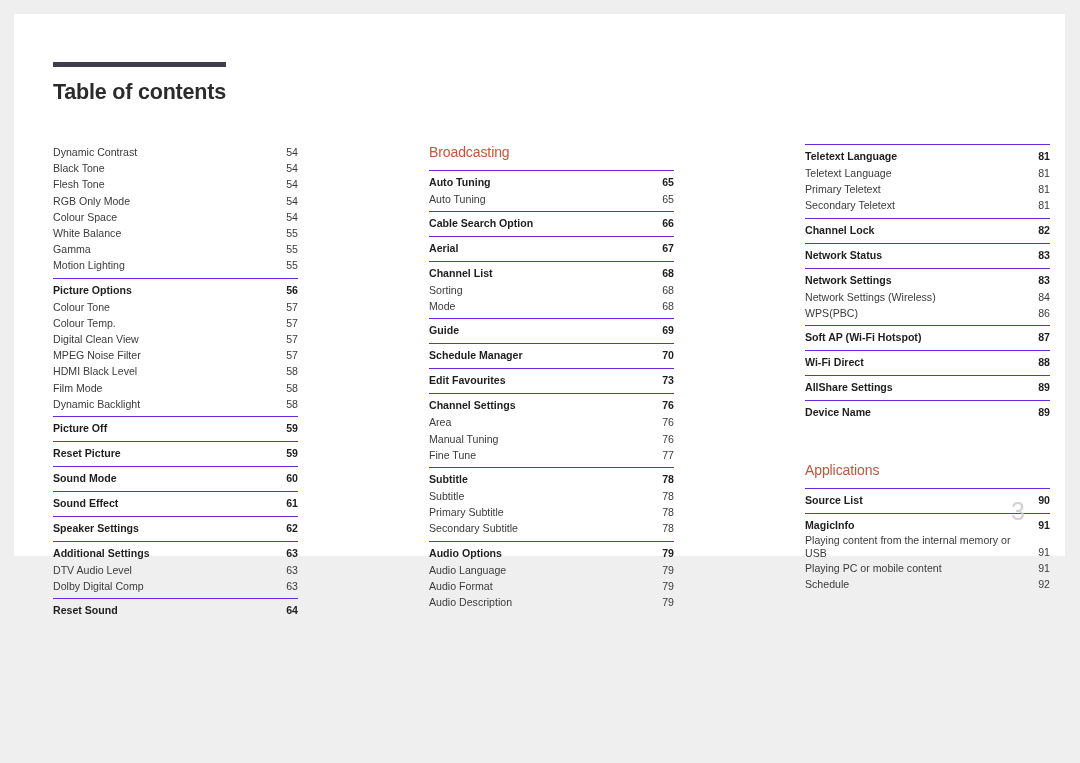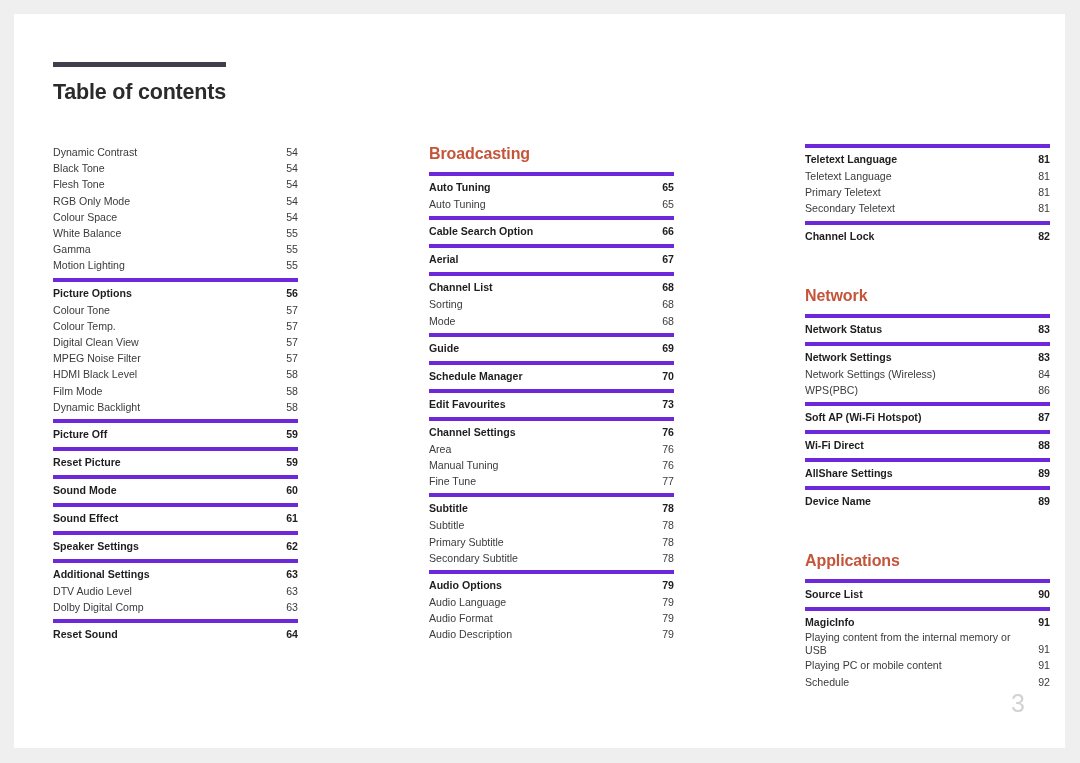--- a/index.html
+++ b/index.html
@@ -11,21 +11,21 @@
     height: 763px;
     background: #efefef;
     font-family: "Liberation Sans", sans-serif;
     overflow: hidden;
   }
   .page {
     position: absolute;
     left: 14px;
     top: 14px;
     width: 1051px;
-    height: 734px;
+    height: 542px;
     background: #ffffff;
   }
   .title-block {
     position: absolute;
     left: 39px;
     top: 48px;
     width: 400px;
   }
   .title-rule {
     width: 173px;
@@ -50,31 +50,31 @@
   }
   .col {
     width: 245px;
     margin-right: 119px;
   }
   .col:last-child {
     margin-right: 0;
   }
   .section-heading {
     color: #c4553a;
-    font-size: 16px;
-    font-weight: bold;
+    font-size: 14px;
+    font-weight: normal;
     letter-spacing: -0.1px;
     margin-bottom: 9px;
     line-height: 1.2;
   }
   .section-heading.spaced-top {
     margin-top: 37px;
   }
   .group {
-    border-top: 4px solid #6d28d9;
+    border-top: 1px solid #6d28d9;
     padding-top: 3px;
     padding-bottom: 4px;
   }
   .row {
     display: flex;
     align-items: baseline;
     line-height: 16.2px;
     padding: 0;
   }
   .row .label {
@@ -380,21 +380,20 @@
             <span class="label">Secondary Teletext</span>
             <span class="pg">81</span>
           </div>
         </div>
         <div class="group">
           <div class="row main">
             <span class="label">Channel Lock</span>
             <span class="pg">82</span>
           </div>
         </div>
-        <div class="section-heading spaced-top">Network</div>
         <div class="group">
           <div class="row main">
             <span class="label">Network Status</span>
             <span class="pg">83</span>
           </div>
         </div>
         <div class="group">
           <div class="row main">
             <span class="label">Network Settings</span>
             <span class="pg">83</span>

